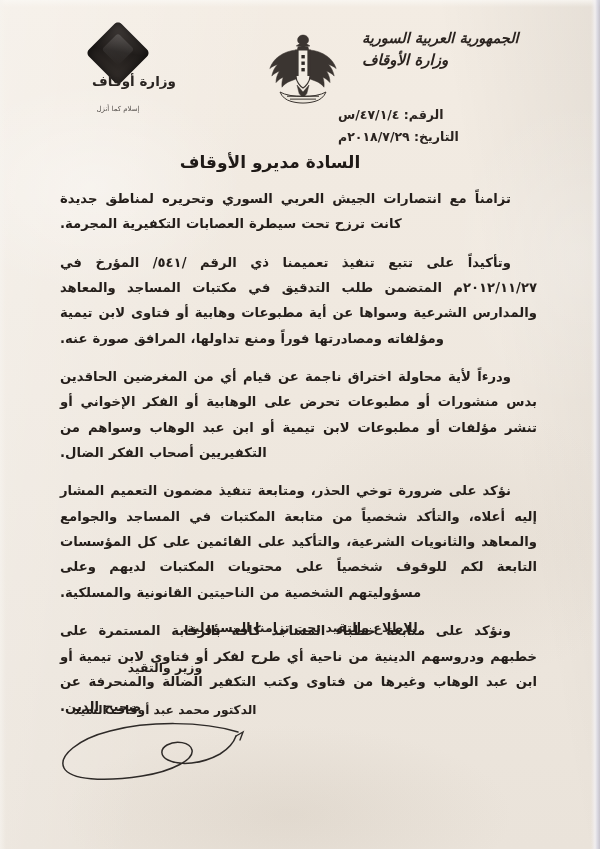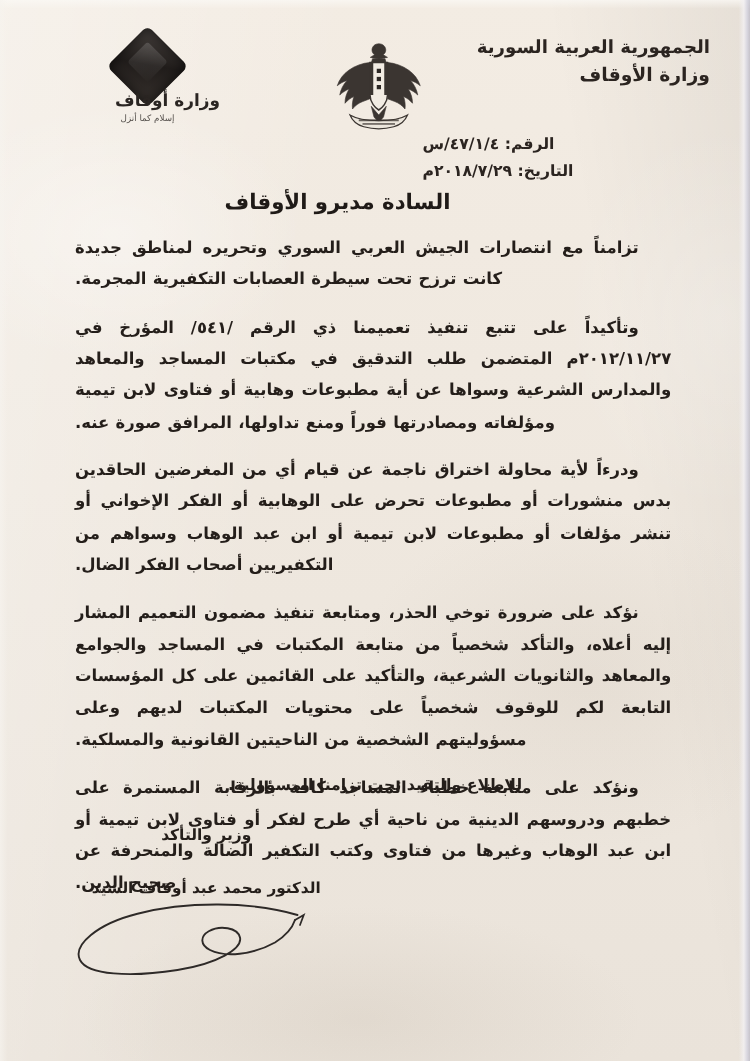--- a/index.html
+++ b/index.html
@@ -106,40 +106,41 @@
     left: 16px; top: 46px;
     width: 112px;
     font-size: 13.5px;
     font-weight: 700;
     color: #2a2522;
     letter-spacing: 0px;
     line-height: 1.1;
   }
   .logo-tagline {
     position: absolute;
-    left: 0; top: 63px;
+    left: 0; top: 77px;
     width: 112px;
     font-size: 7px;
     color: #55504c;
     letter-spacing: 0.4px;
   }
 
   
   .emblem {
     position: absolute;
     left: 266px; top: 30px;
     width: 74px; height: 78px;
   }
 
   
   .head-right {
     position: absolute;
-    right: 32px; top: 30px;
+    right: 48px; top: 30px;
     width: 190px;
-    text-align: right;
+    text-align: left;
+    font-style: italic;
   }
   .head-republic {
     font-size: 14.5px;
     font-weight: 700;
     color: #2b2420;
     line-height: 1.15;
     letter-spacing: -0.3px;
     white-space: nowrap;
   }
   .head-ministry {
@@ -312,21 +313,21 @@
       <p class="para">تزامناً مع انتصارات الجيش العربي السوري وتحريره لمناطق جديدة كانت ترزح تحت سيطرة العصابات التكفيرية المجرمة.</p>
       <p class="para">وتأكيداً على تتبع تنفيذ تعميمنا ذي الرقم /٥٤١/ المؤرخ في ٢٠١٢/١١/٢٧م المتضمن طلب التدقيق في مكتبات المساجد والمعاهد والمدارس الشرعية وسواها عن أية مطبوعات وهابية أو فتاوى لابن تيمية ومؤلفاته ومصادرتها فوراً ومنع تداولها، المرافق صورة عنه.</p>
       <p class="para">ودرءاً لأية محاولة اختراق ناجمة عن قيام أي من المغرضين الحاقدين بدس منشورات أو مطبوعات تحرض على الوهابية أو الفكر الإخواني أو تنشر مؤلفات أو مطبوعات لابن تيمية أو ابن عبد الوهاب وسواهم من التكفيريين أصحاب الفكر الضال.</p>
       <p class="para">نؤكد على ضرورة توخي الحذر، ومتابعة تنفيذ مضمون التعميم المشار إليه أعلاه، والتأكد شخصياً من متابعة المكتبات في المساجد والجوامع والمعاهد والثانويات الشرعية، والتأكيد على القائمين على كل المؤسسات التابعة لكم للوقوف شخصياً على محتويات المكتبات لديهم وعلى مسؤوليتهم الشخصية من الناحيتين القانونية والمسلكية.</p>
       <p class="para">ونؤكد على متابعة خطباء المساجد كافة بالرقابة المستمرة على خطبهم ودروسهم الدينية من ناحية أي طرح لفكر أو فتاوى لابن تيمية أو ابن عبد الوهاب وغيرها من فتاوى وكتب التكفير الضالة والمنحرفة عن صحيح الدين.</p>
     </div>
 
     <div class="closing">للاطلاع والتقيد تحت تزامنا المسؤولية.</div>
 
     <div class="sign-block">
-      <div class="sign-role">وزير والتأكد</div>
+      <div class="sign-role">وزير والتقيد</div>
       <div class="sign-name">الدكتور محمد عبد أوقاف السيد</div>
     </div>
 
     <div class="signature-mark">
       <svg viewBox="0 0 240 78" width="240" height="78" aria-hidden="true">
         <path d="M186 14 C150 3 96 3 58 13 C26 21 6 38 12 50 C18 62 52 64 90 58 C122 53 142 41 140 32 C138 24 124 22 115 27 C108 31 108 38 116 42 C128 48 150 46 168 36 C176 31 182 24 184 18" fill="none" stroke="#2e2a28" stroke-width="1.5" stroke-linecap="round" stroke-linejoin="round"></path>
         <path d="M184 18 l7 -4 l-3 8" fill="none" stroke="#2e2a28" stroke-width="1.4" stroke-linecap="round"></path>
       </svg>
     </div>
 

